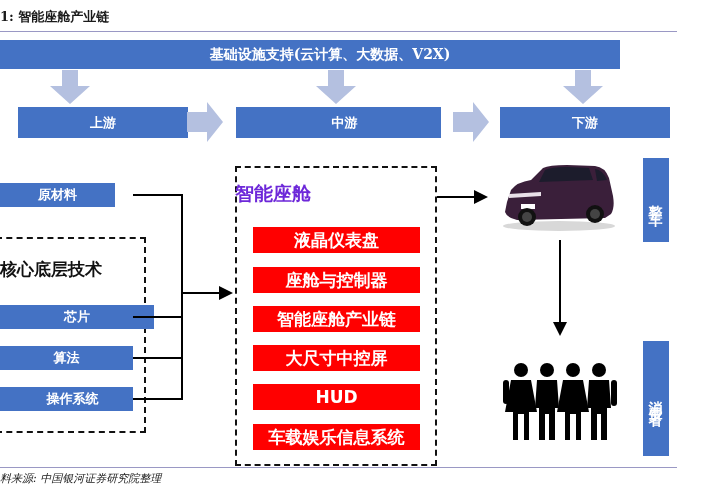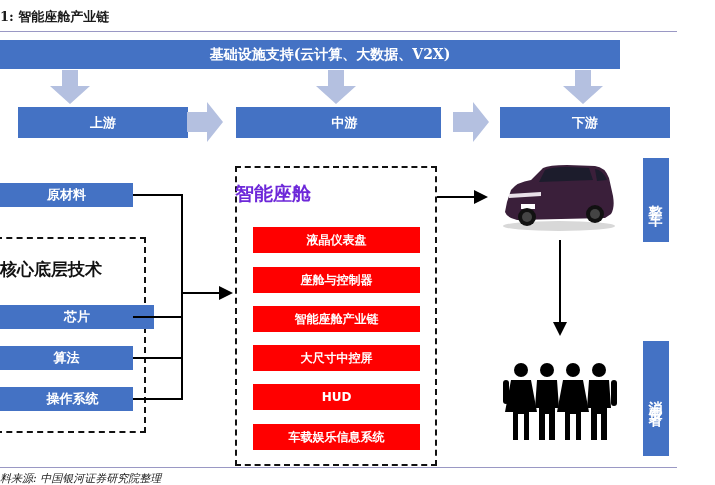--- a/index.html
+++ b/index.html
@@ -9,21 +9,21 @@
   .fig-title { left: 0; top: 8px; font-size: 13px; font-weight: bold; color: #1a1a1a; white-space: nowrap; }
   .title-rule { left: 0; top: 31px; width: 677px; height: 1px; background: #9a98c4; }
   .blue { background: #4472c4; color: #ffffff; display: flex; align-items: center; justify-content: center; }
   .infra { left: 0; top: 40px; width: 620px; height: 29px; font-size: 14px; font-weight: bold; padding-left: 40px; }
   .stage { top: 107px; height: 31px; font-size: 13px; font-weight: bold; }
   .down-arrow { width: 40px; height: 34px; }
   .right-arrow { width: 36px; height: 40px; }
   .left-box { height: 24px; font-size: 13px; font-weight: bold; }
   .dashed { border: 2px dashed #111; }
   .red { background: #ff0000; color: #fff; display: flex; align-items: center; justify-content: center;
-         font-size: 12px; font-weight: bold; left: 253px; width: 167px; height: 26px; }
+         font-size: 17px; font-weight: bold; left: 253px; width: 167px; height: 26px; }
   .vert { flex-direction: column; font-size: 14px; font-weight: bold; line-height: 22px; }
   .source { left: 0; top: 471px; font-size: 11px; font-style: italic; color: #1a1a1a; white-space: nowrap; }
   .bottom-rule { left: 0; top: 467px; width: 677px; height: 1px; background: #9a98c4; }
   .hline { background: #000; height: 2px; }
   .vline { background: #000; width: 2px; }
   svg { overflow: visible; }
 </style>
 </head>
 <body>
 
@@ -53,21 +53,21 @@
 <div class="abs blue stage" style="left:236px; width:205px;padding-left:12px;">
   <span>中游</span>
 </div>
 <svg class="abs right-arrow" style="left:453px; top:102px;" viewBox="0 0 36 40">
   <polygon points="0,10 20,10 20,0 36,20 20,40 20,30 0,30" fill="#b4c0e0"></polygon>
 </svg>
 <div class="abs blue stage" style="left:500px; width:170px;">
   <span>下游</span>
 </div>
 
-<div class="abs blue left-box" style="left:0; top:183px; width:133px;">
+<div class="abs blue left-box" style="left:0; top:183px; width:115px;">
   <span>原材料</span>
 </div>
 
 <div class="abs dashed" style="left:-4px; top:237px; width:150px; height:196px; border-left:none;"></div>
 <div class="abs" style="left:0; top:258px; font-size:17px; font-weight:bold; color:#111; white-space:nowrap;">核心底层技术</div>
 
 <div class="abs blue left-box" style="left:0; top:305px; width:154px;">
   <span>芯片</span>
 </div>
 <div class="abs blue left-box" style="left:0; top:346px; width:133px;">

